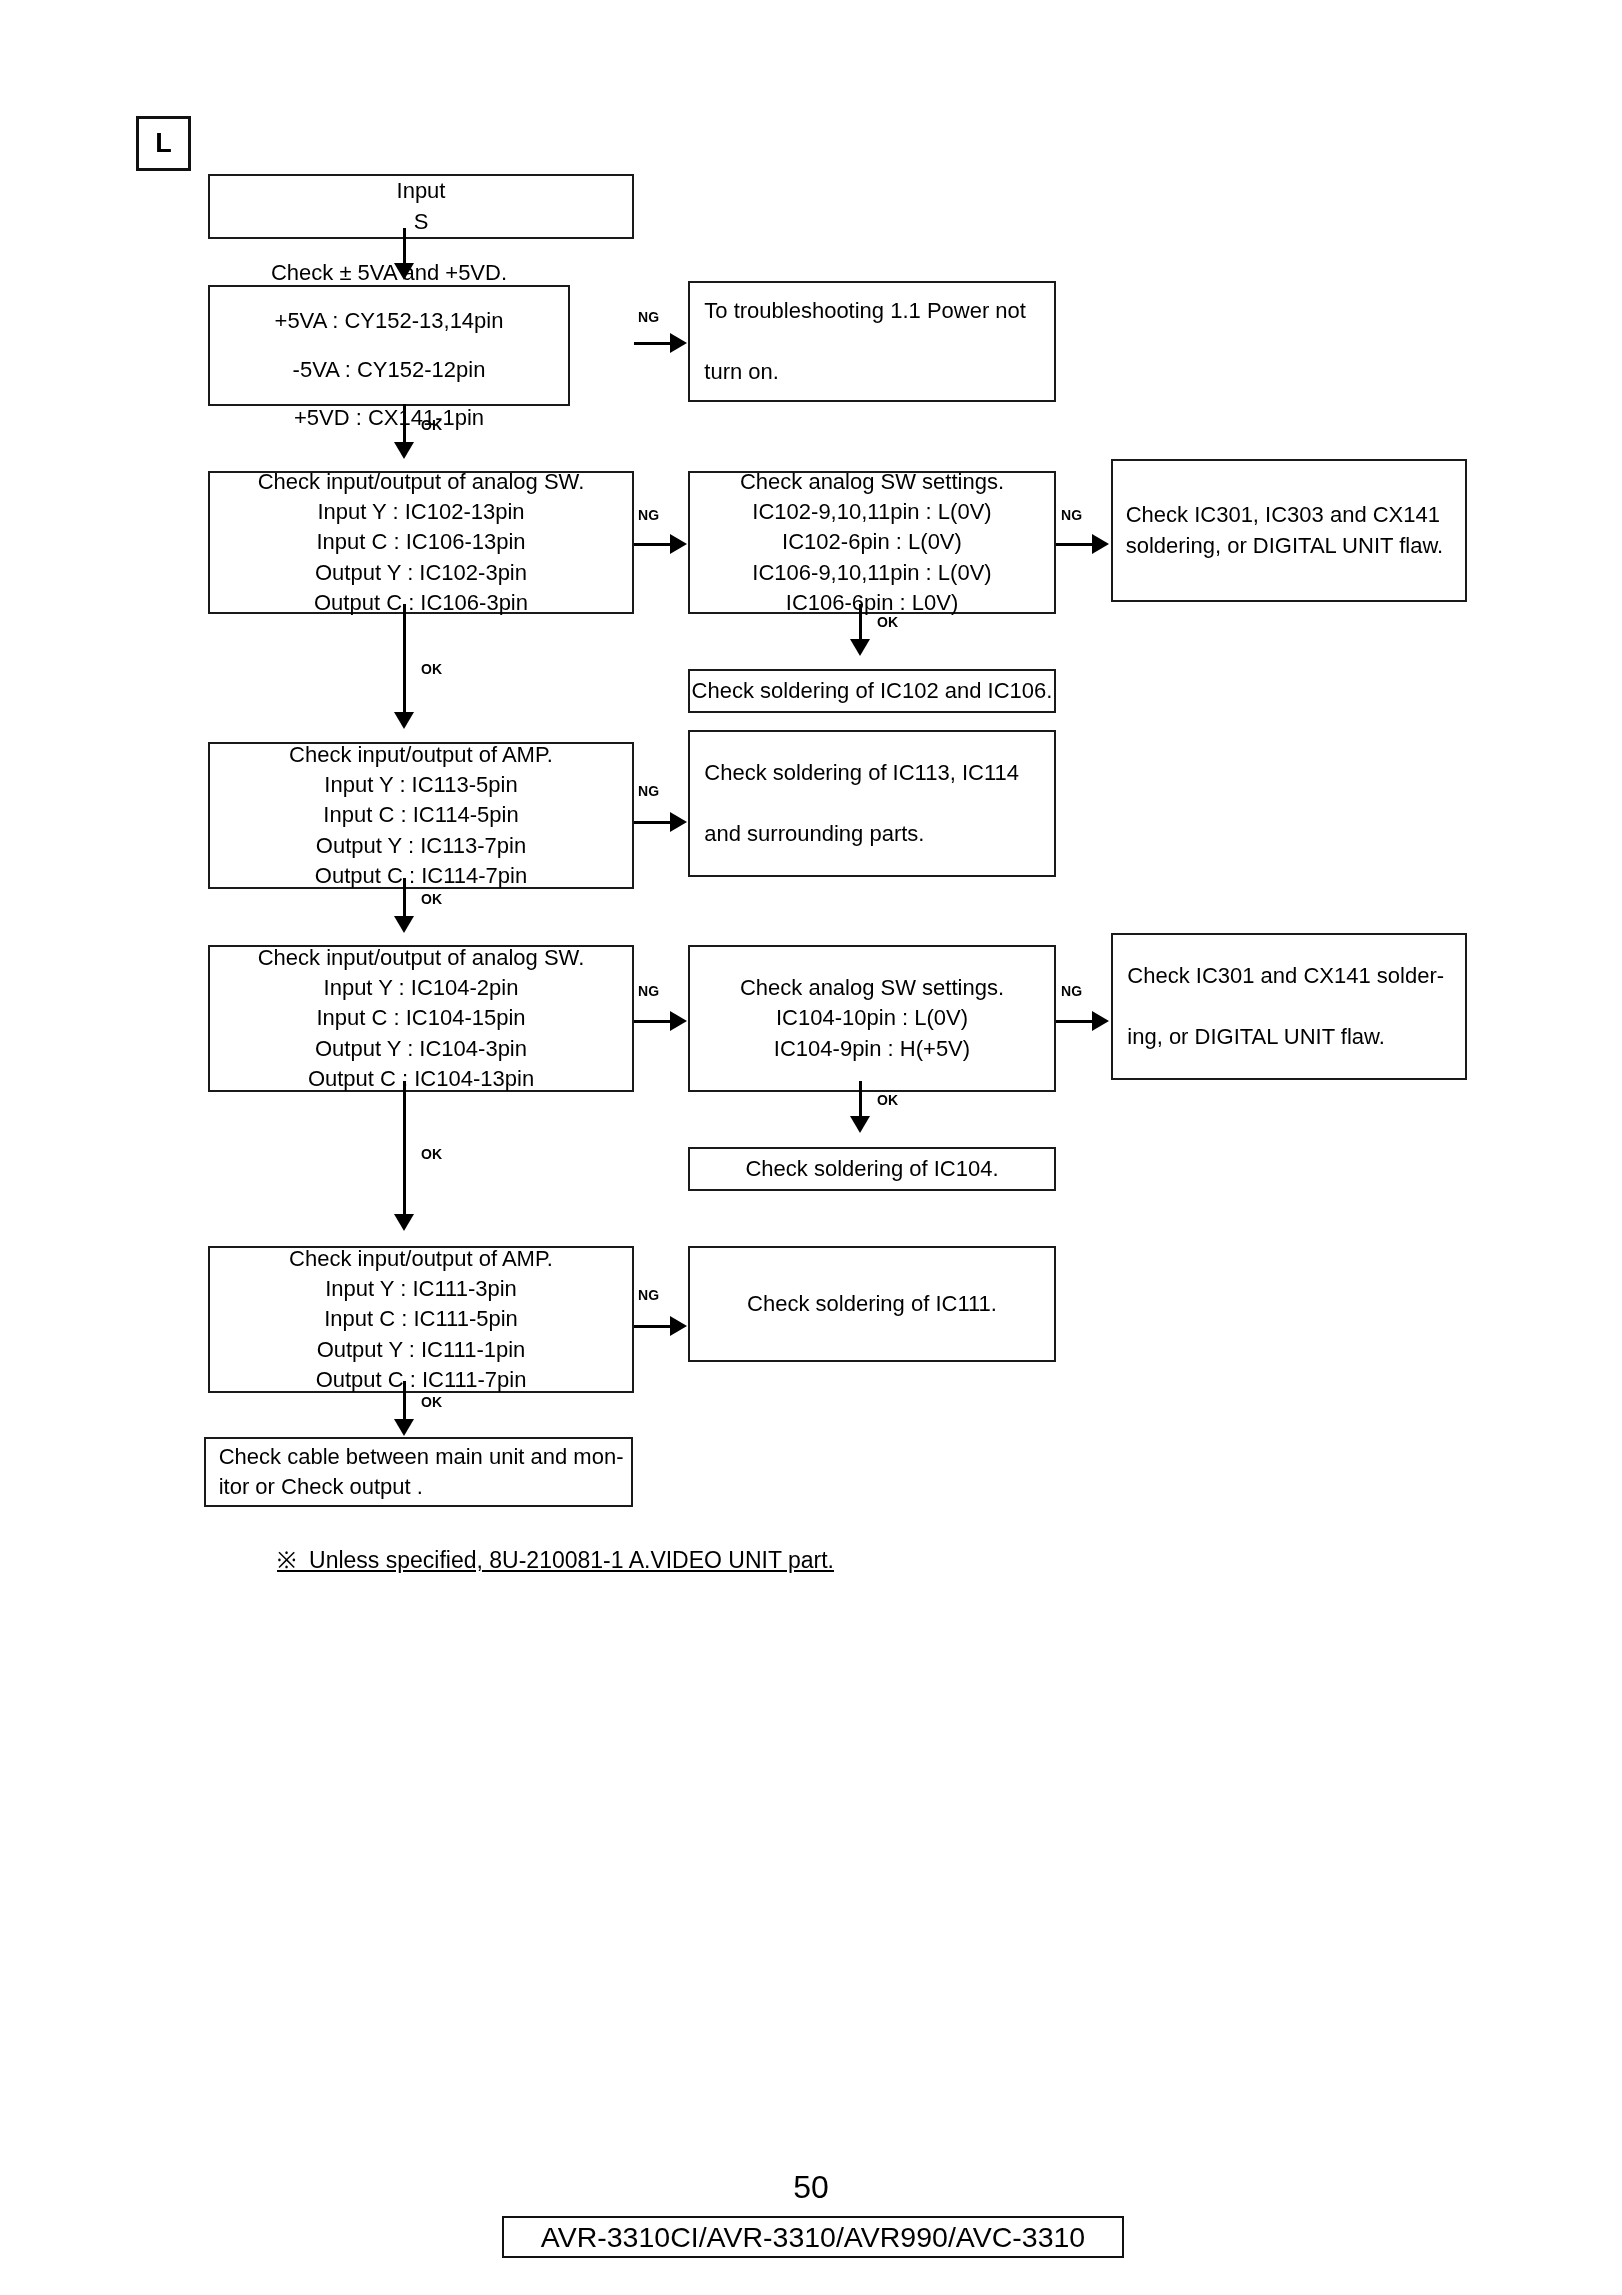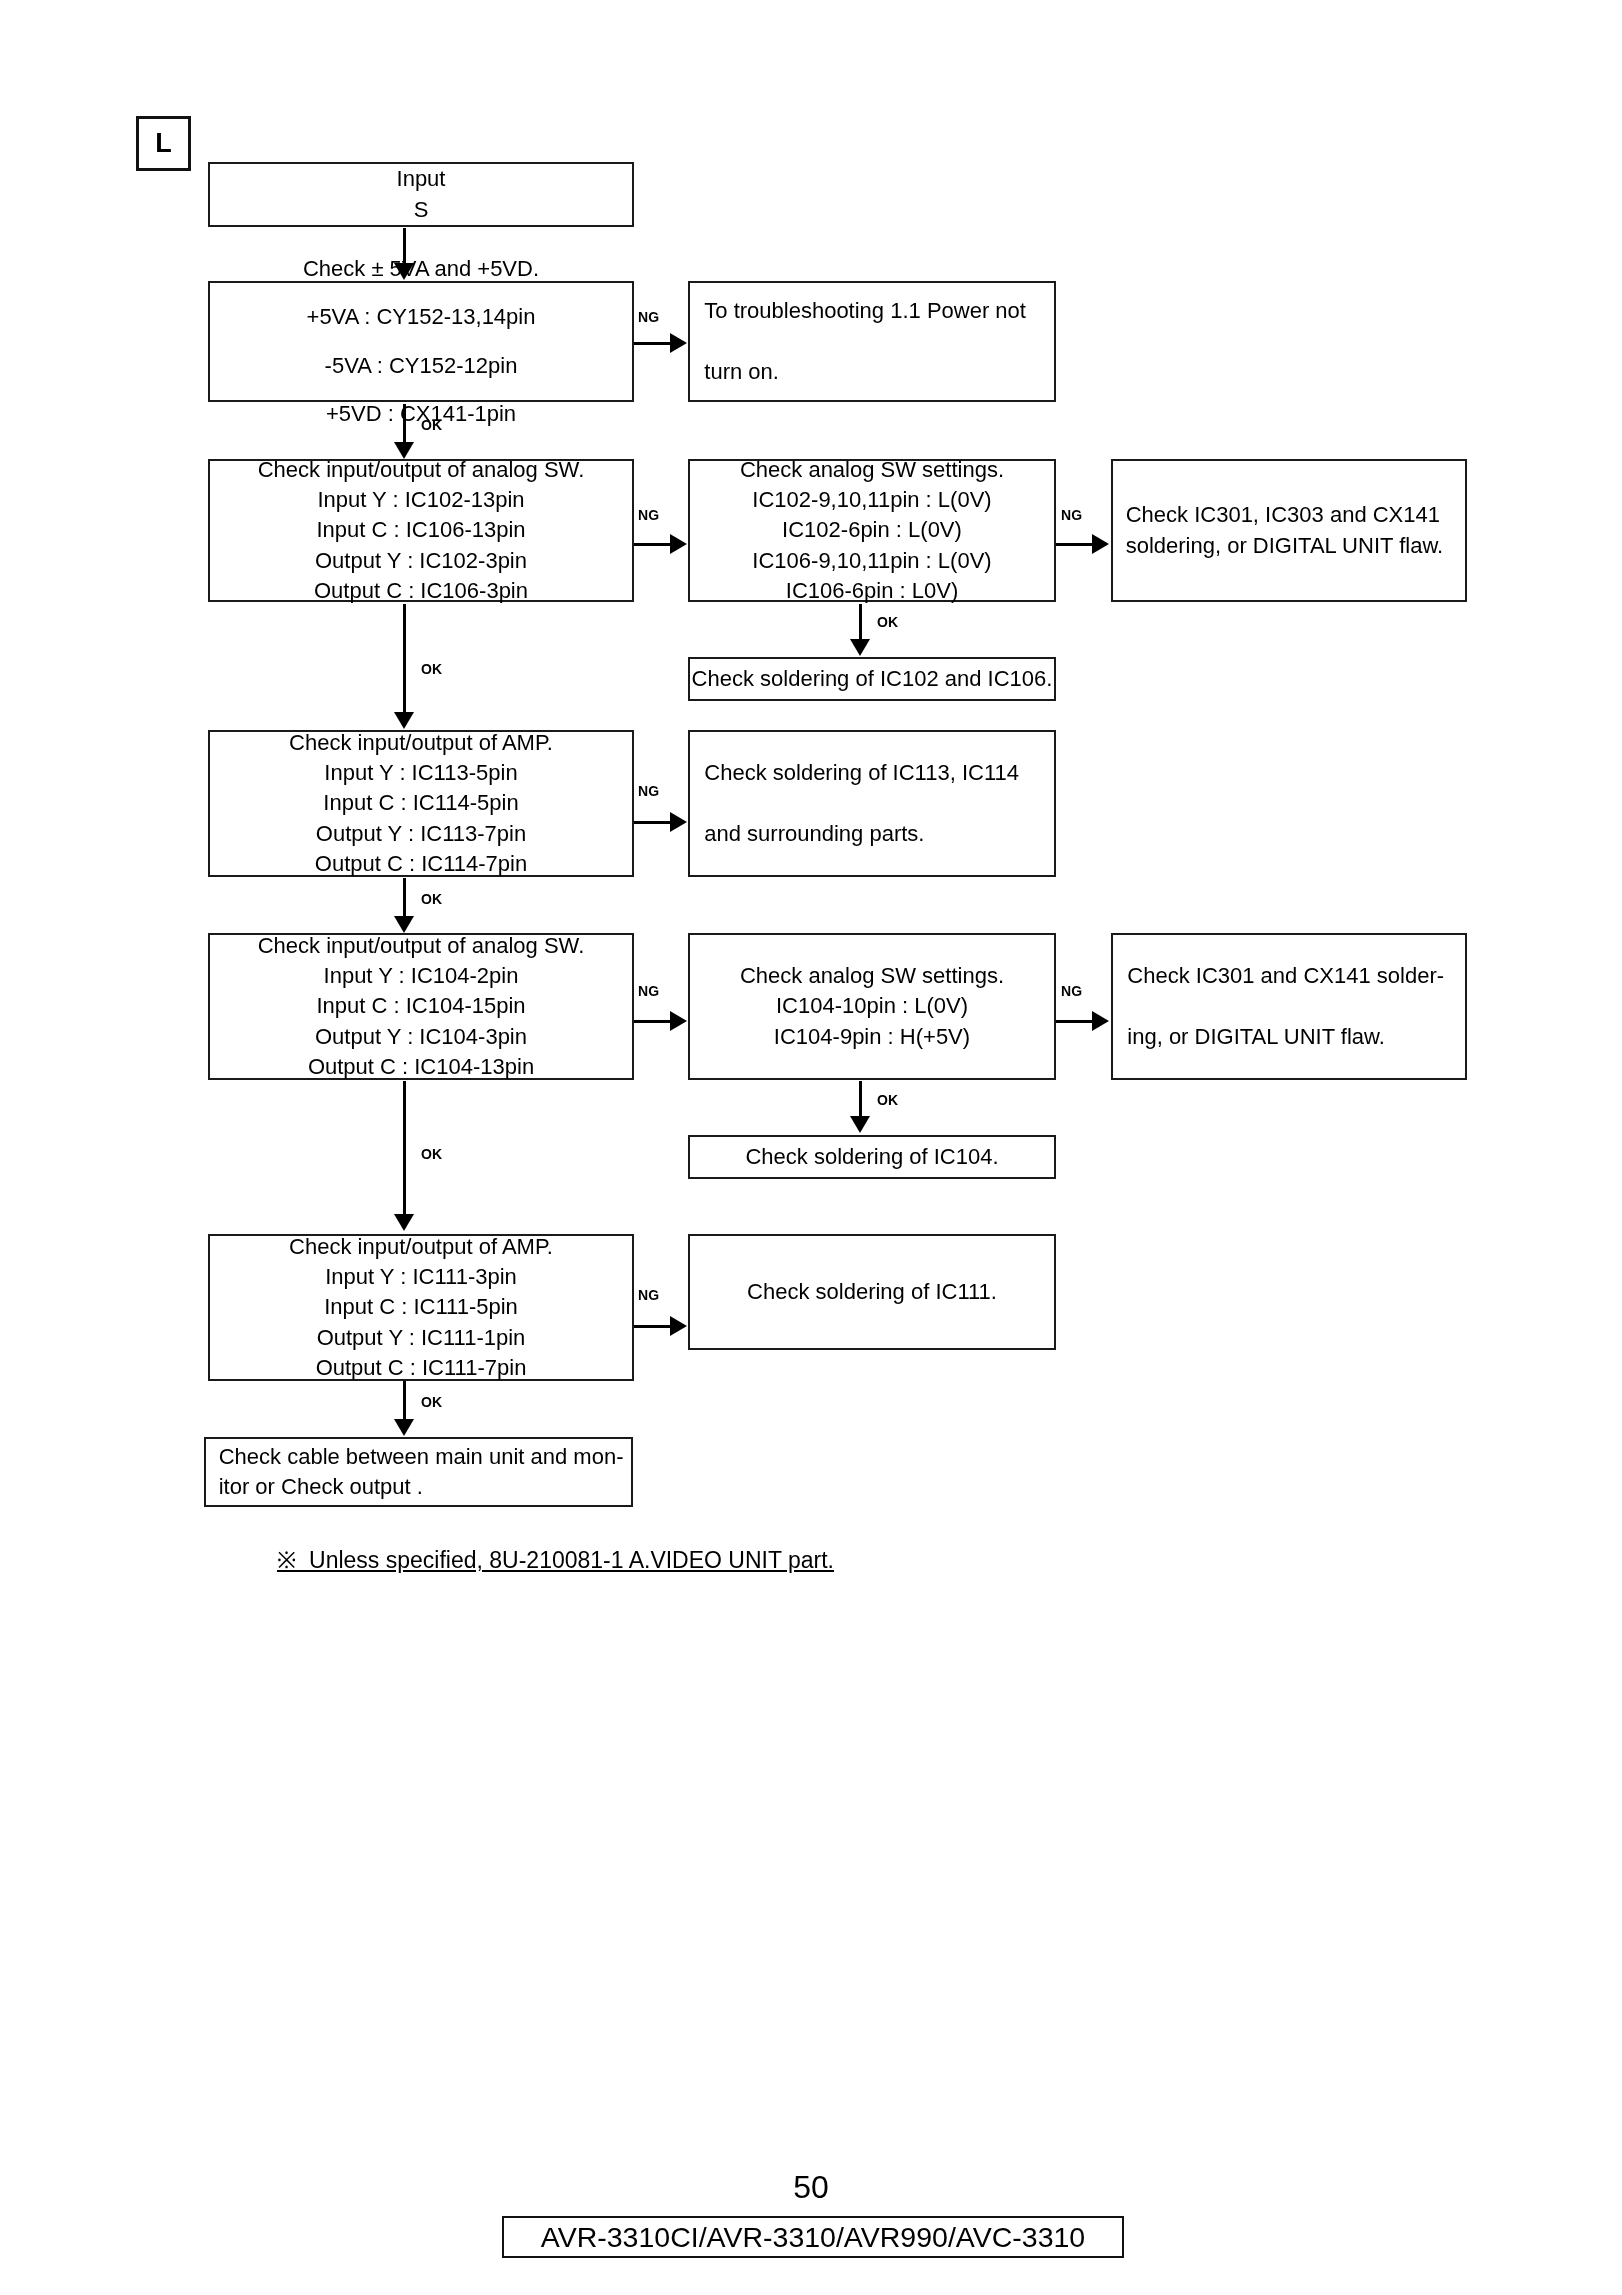--- a/index.html
+++ b/index.html
@@ -22,21 +22,21 @@
     border: 2.4px solid #1a1a1a;
     background: #ffffff;
     display: flex;
     flex-direction: column;
     justify-content: center;
     font-size: 22px;
     line-height: 1.38;
     color: #000;
   }
   .box .ln { display: block; white-space: pre; }
-  .box.center { text-align: center; align-items: center; }
+  .box.center { text-align: center; align-items: center; margin-top: 12px; }
   .box.just {
     text-align: justify;
     text-align-last: left;
     padding: 0 14.3px;
     align-items: flex-start;
   }
   .box.just .ln { white-space: normal; }
   .box.left {
     text-align: left;
     padding: 0 12.7px;
@@ -134,21 +134,21 @@
 <div class="box center" style="left:208px; top:162px; width:426px; height:65px;">
   <span class="ln">Input</span>
   <span class="ln">S</span>
 </div>
 
 <div class="v-arrow" style="left:403px; top:228px; height:52px;">
   <div class="shaft" style="height:36px;"></div>
   <div class="head" style="top:35px;"></div>
 </div>
 
-<div class="box center" style="left:208px; top:281px; width:426px; height:121px;gap:18px;">
+<div class="box center" style="left:208px; top:273px; width:362px; height:121px;gap:18px;">
   <span class="ln">Check ± 5VA and +5VD.</span>
   <span class="ln">+5VA : CY152-13,14pin</span>
   <span class="ln">-5VA : CY152-12pin</span>
   <span class="ln">+5VD : CX141-1pin</span>
 </div>
 
 <div class="h-arrow" style="left:634px; top:342px; width:54px;">
   <div class="shaft" style="width:38px;"></div>
   <div class="head" style="left:36px;"></div>
 </div>

